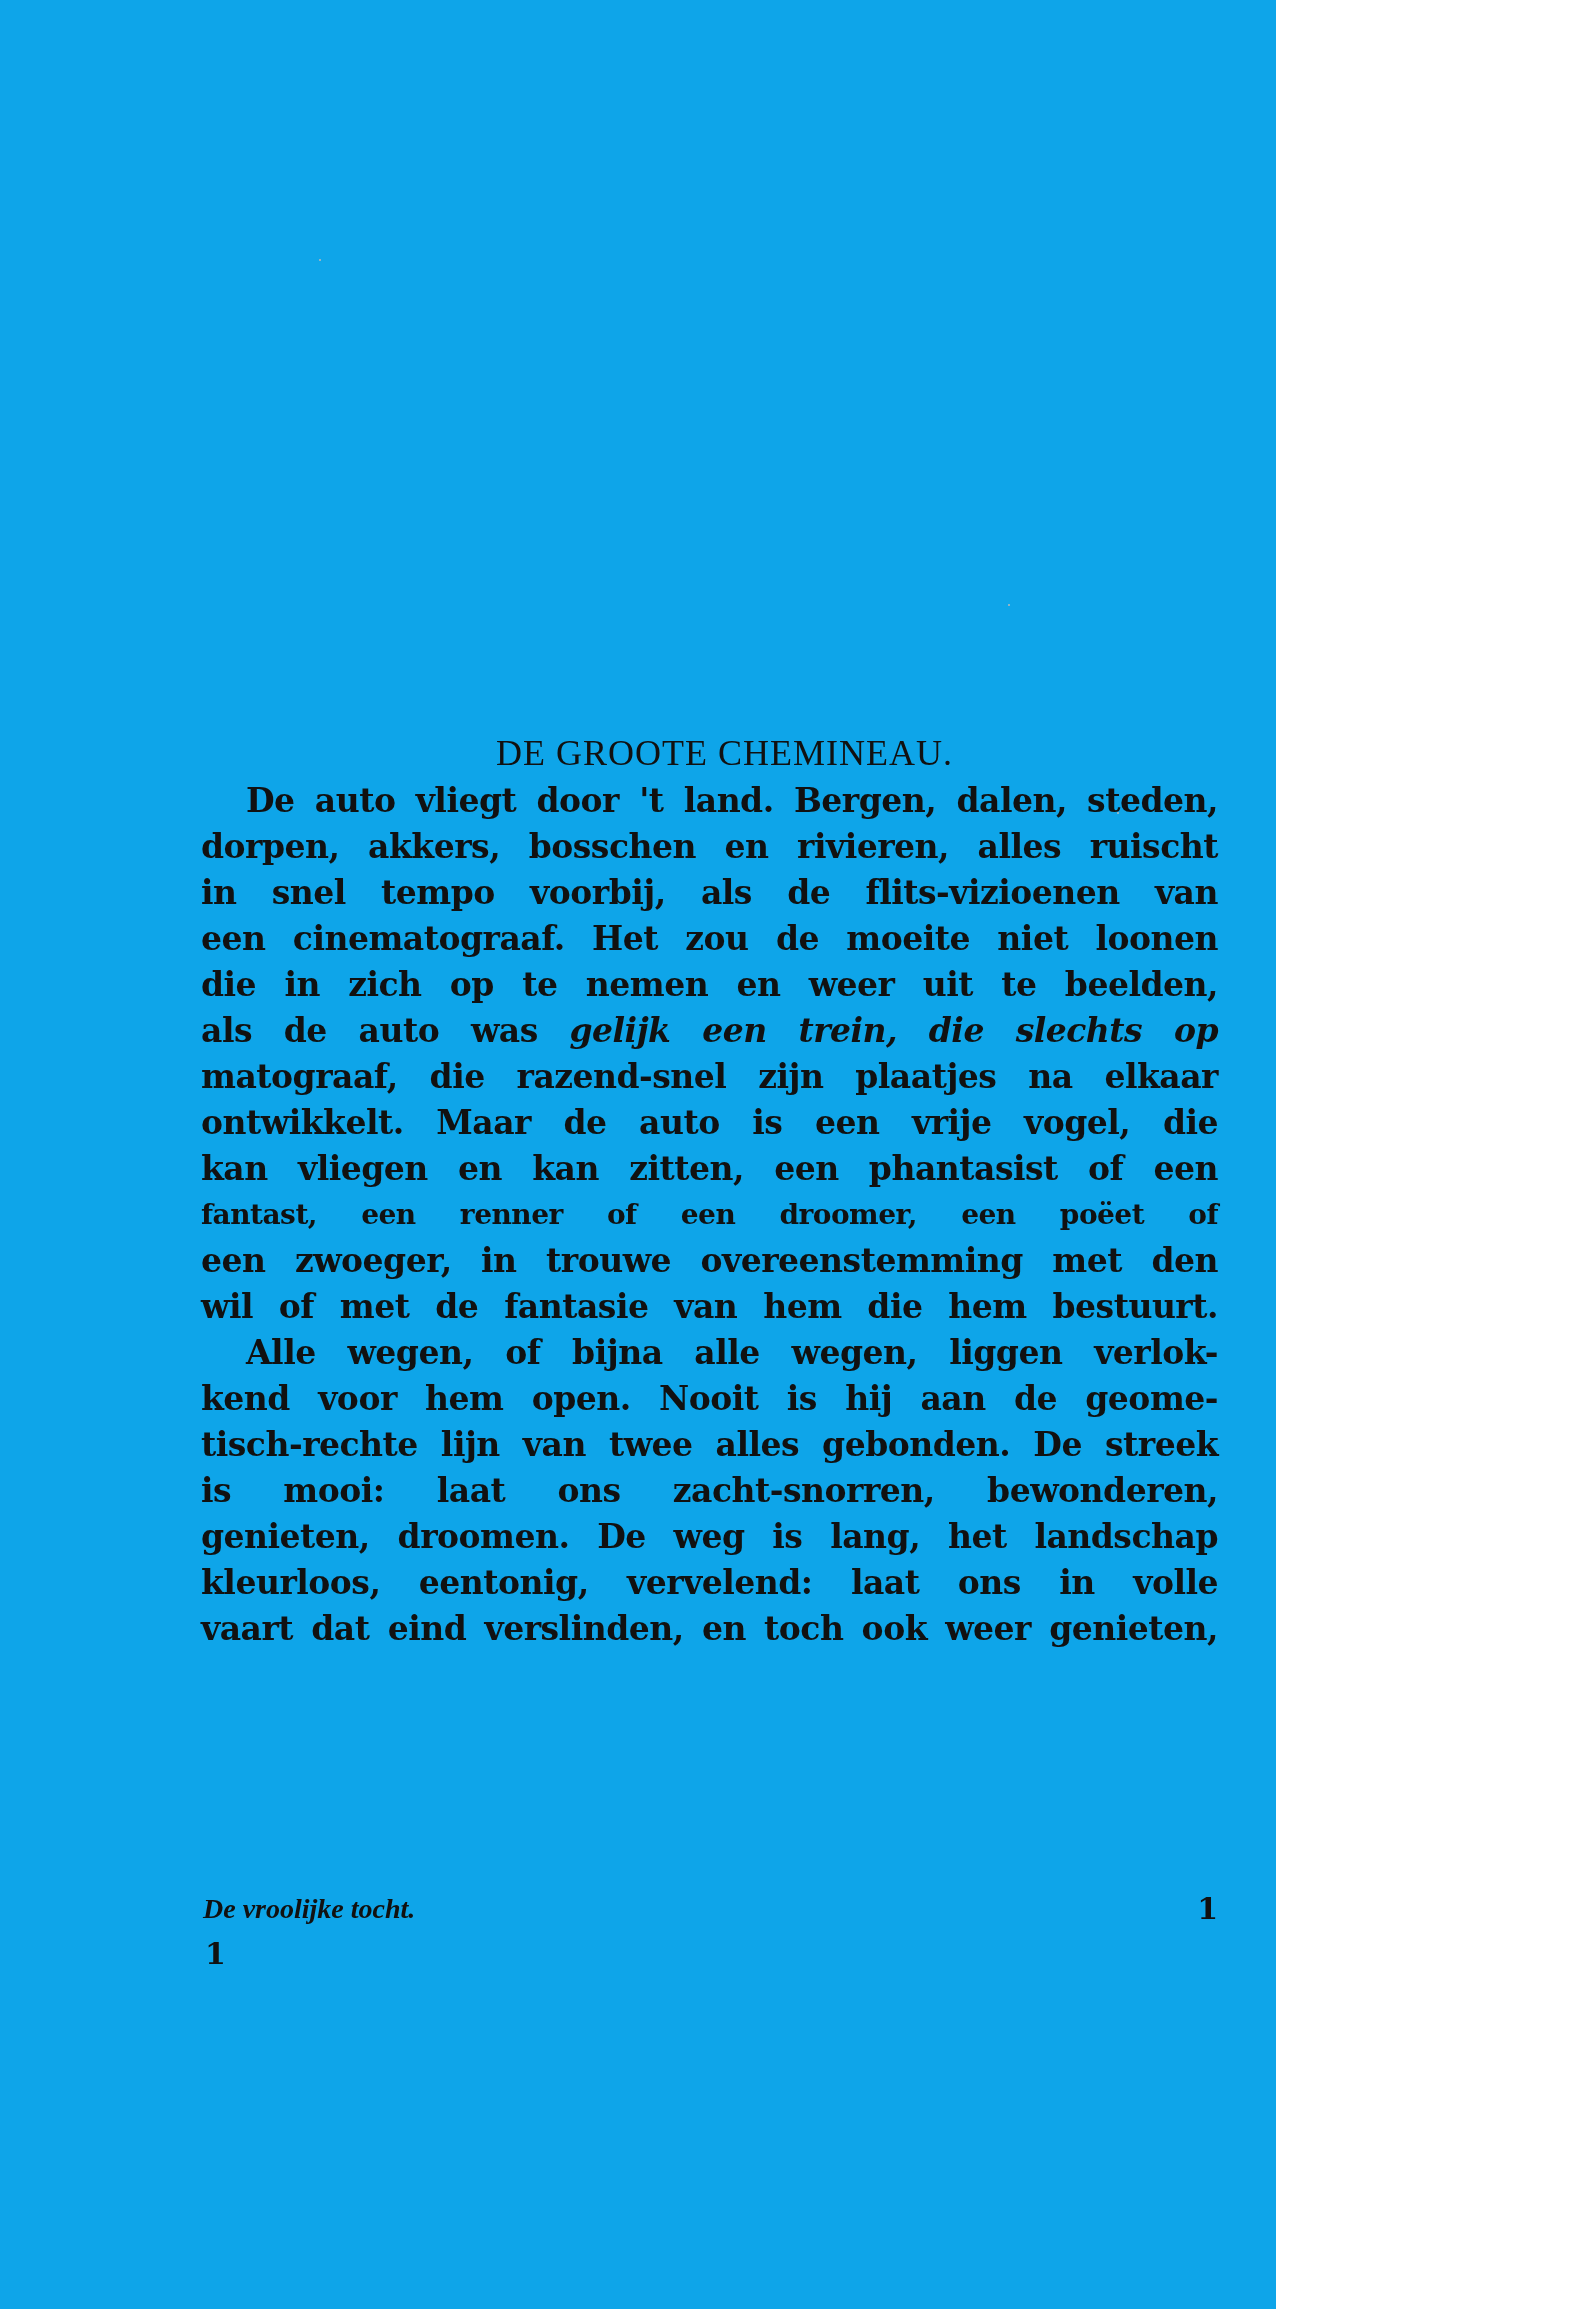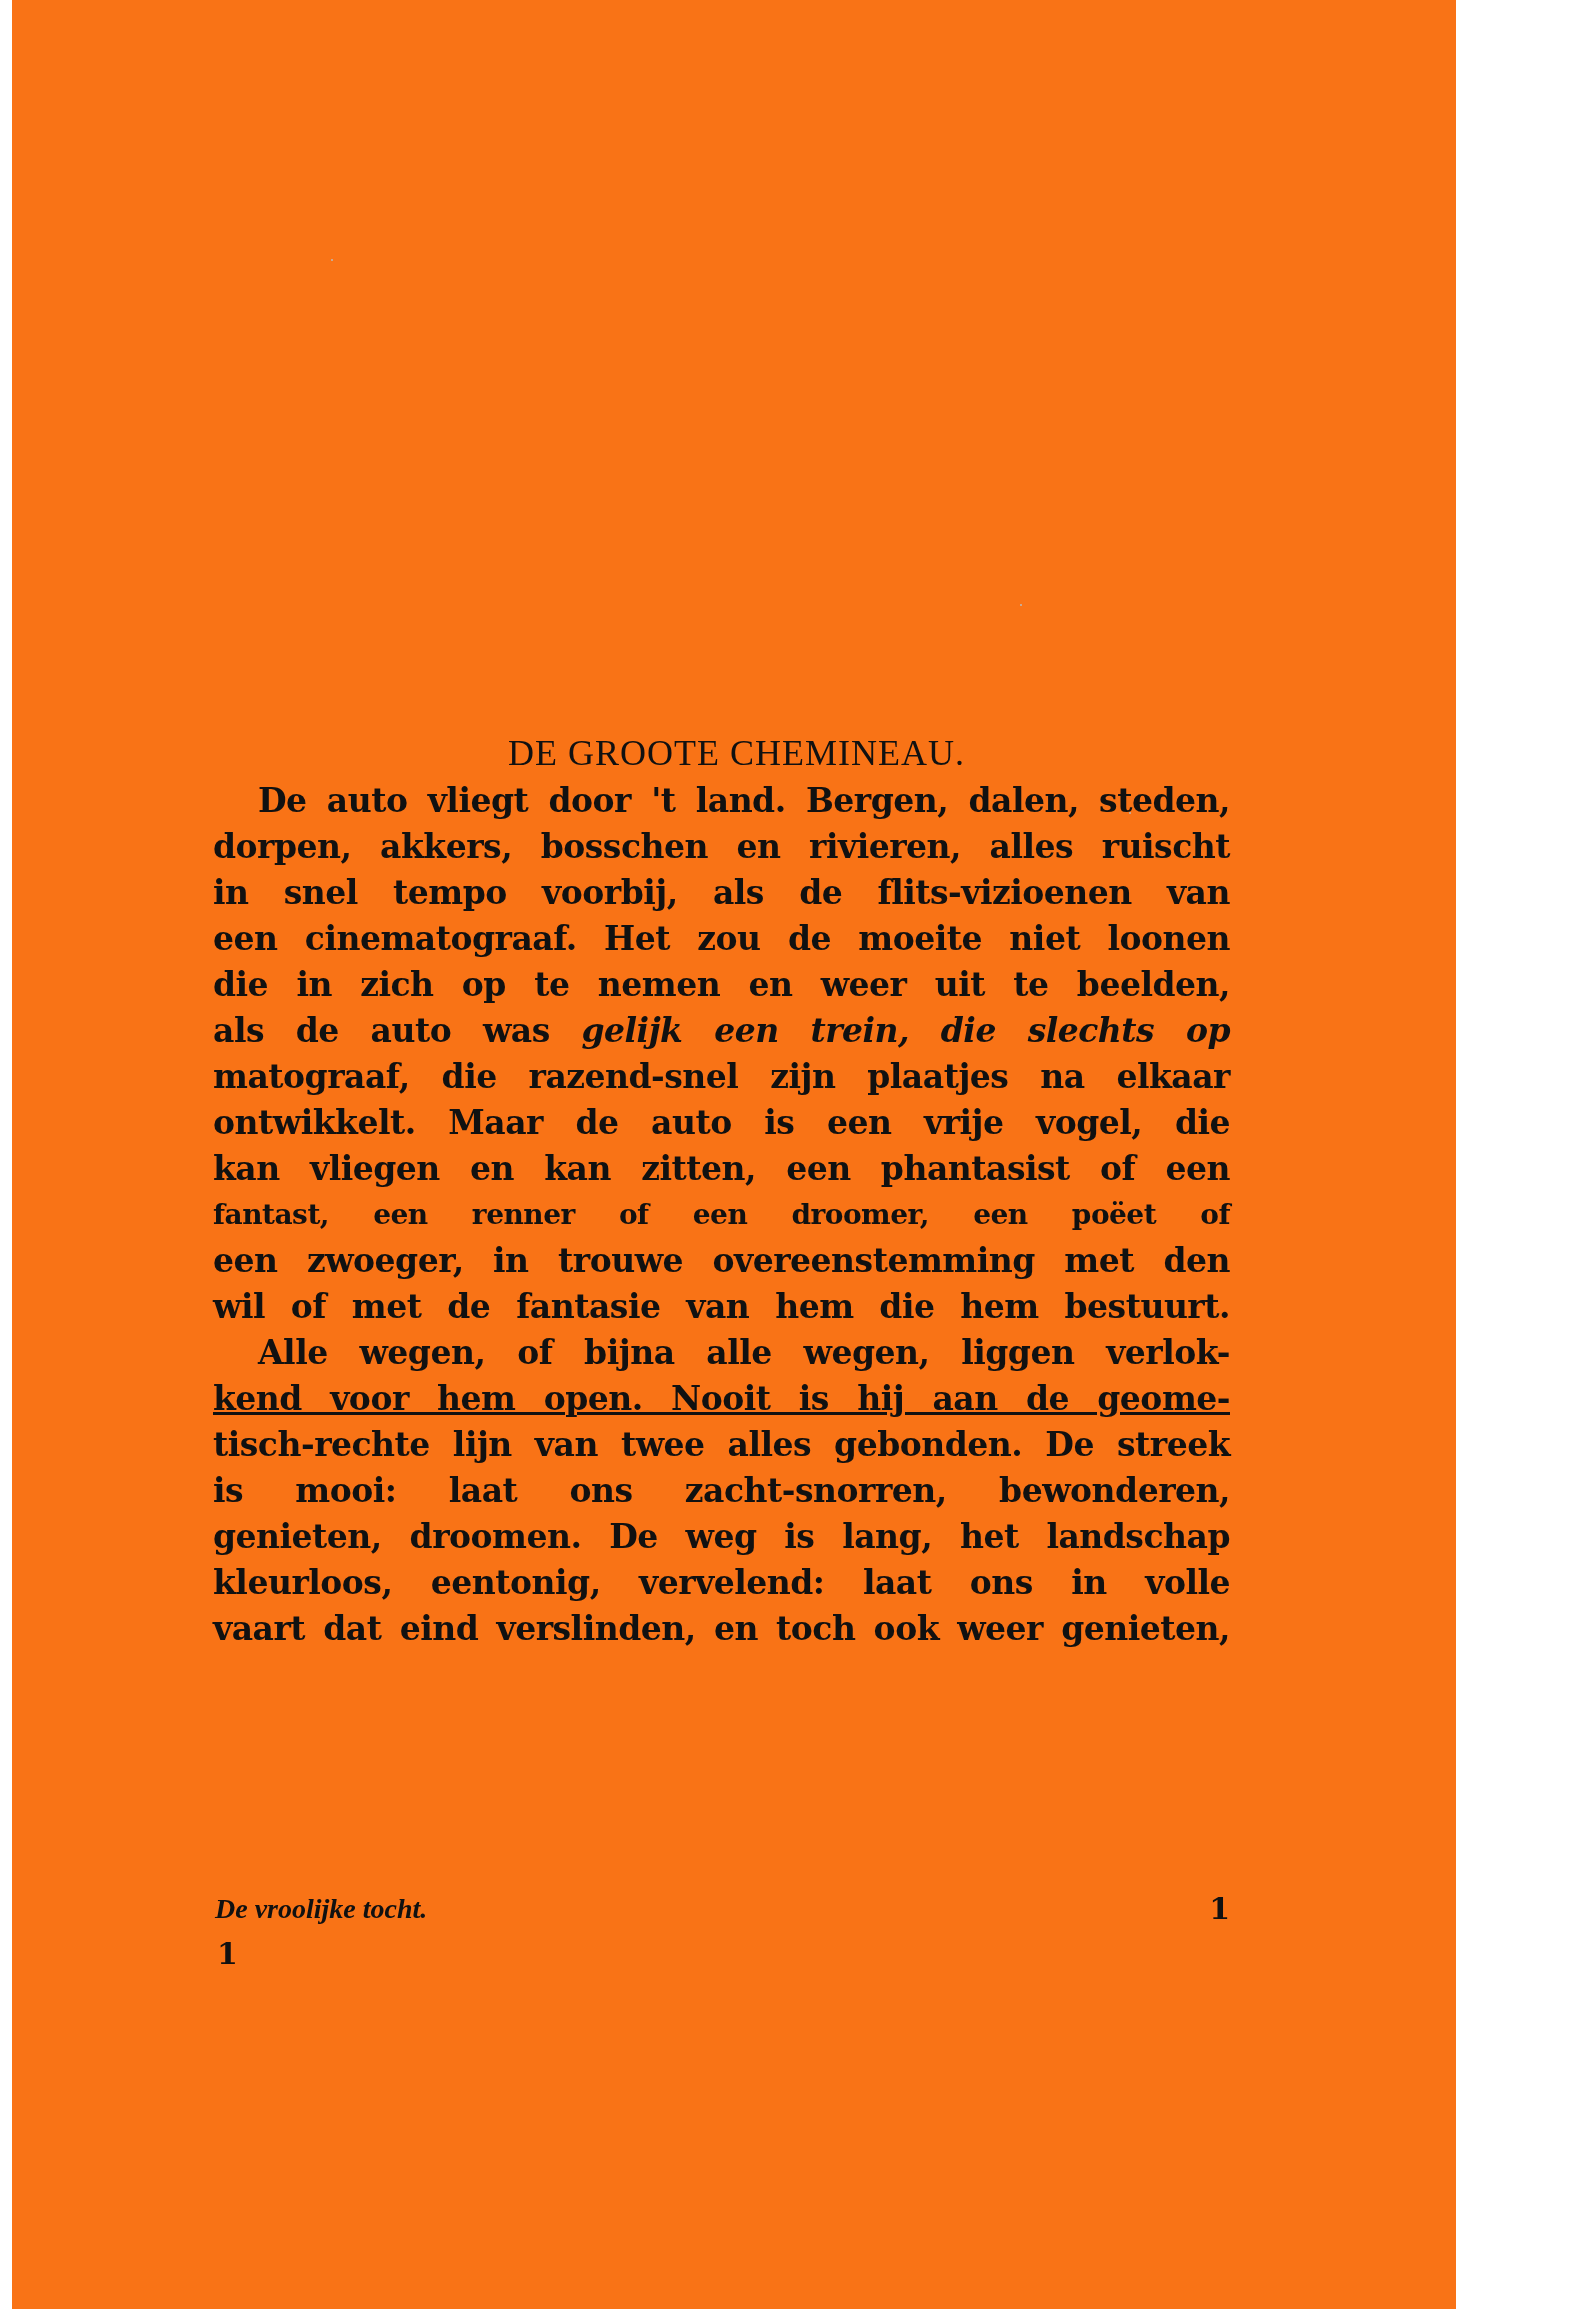--- a/index.html
+++ b/index.html
@@ -11,24 +11,23 @@
       width: 1593px;
       height: 2310px;
       position: relative;
       overflow: hidden;
       color: #111111;
       font-family: "DejaVu Serif", "Liberation Serif", serif;
     }
     .page {
       position: absolute;
       left: 0; top: 0;
-      width: 1444px;
+      width: 1276px;
       height: 2310px;
-      background: #f97316;
-      margin-left: 12px;
+      background: #0ea5e9;
     }
     .title {
       position: absolute;
       left: 201px;
       width: 1017px;
       top: 731px;
       text-align: center;
       font-family: "Liberation Serif", "DejaVu Serif", serif;
       font-size: 36px;
       letter-spacing: 1px;
@@ -117,21 +116,21 @@
     <span class="line" style="font-size: 33px;"><span>een cinematograaf. Het zou de moeite niet loonen</span></span>
     <span class="line" style="font-size: 33px;"><span>die in zich op te nemen en weer uit te beelden,</span></span>
     <span class="line" style="font-size: 33px;"><span>als de auto was </span><span class="it">gelijk een trein, die slechts op</span></span>
     <span class="line" style="font-size: 33px;"><span>matograaf, die razend-snel zijn plaatjes na elkaar</span></span>
     <span class="line" style="font-size: 33px;"><span>ontwikkelt. Maar de auto is een vrije vogel, die</span></span>
     <span class="line" style="font-size: 33px;"><span>kan vliegen en kan zitten, een phantasist of een</span></span>
     <span class="line" style="font-size: 28px;"><span>fantast, een renner of een droomer, een poëet of</span></span>
     <span class="line" style="font-size: 33px;"><span>een zwoeger, in trouwe overeenstemming met den</span></span>
     <span class="line" style="font-size: 33px;"><span>wil of met de fantasie van hem die hem bestuurt.</span></span>
     <span class="line indent" style="font-size: 33px;"><span>Alle wegen, of bijna alle wegen, liggen verlok-</span></span>
-    <span class="line" style="font-size: 33px; text-decoration: underline;"><span>kend voor hem open. Nooit is hij aan de geome-</span></span>
+    <span class="line" style="font-size: 33px;"><span>kend voor hem open. Nooit is hij aan de geome-</span></span>
     <span class="line" style="font-size: 33px;"><span>tisch-rechte lijn van twee alles gebonden. De streek</span></span>
     <span class="line" style="font-size: 33px;"><span>is mooi: laat ons zacht-snorren, bewonderen,</span></span>
     <span class="line" style="font-size: 33px;"><span>genieten, droomen. De weg is lang, het landschap</span></span>
     <span class="line" style="font-size: 33px;"><span>kleurloos, eentonig, vervelend: laat ons in volle</span></span>
     <span class="line last" style="font-size: 33px;"><span>vaart dat eind verslinden, en toch ook weer genieten,</span></span>
   </div>
 
   <div class="footer-left">De vroolijke tocht.</div>
   <div class="footer-right">1</div>
   <div class="signature">1</div>

